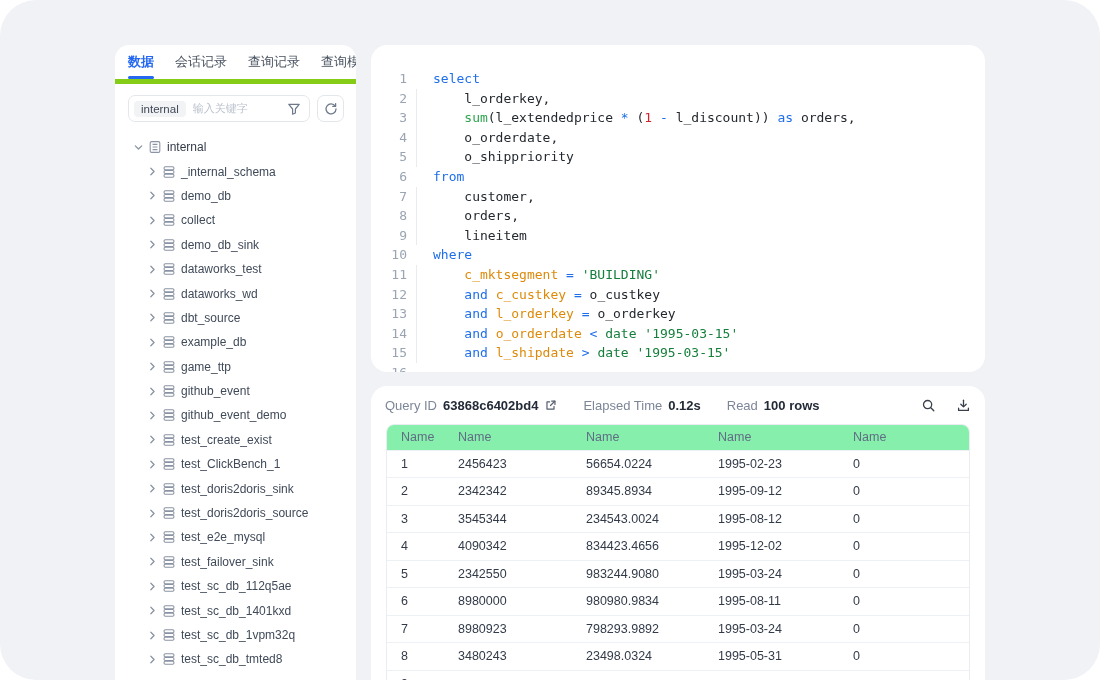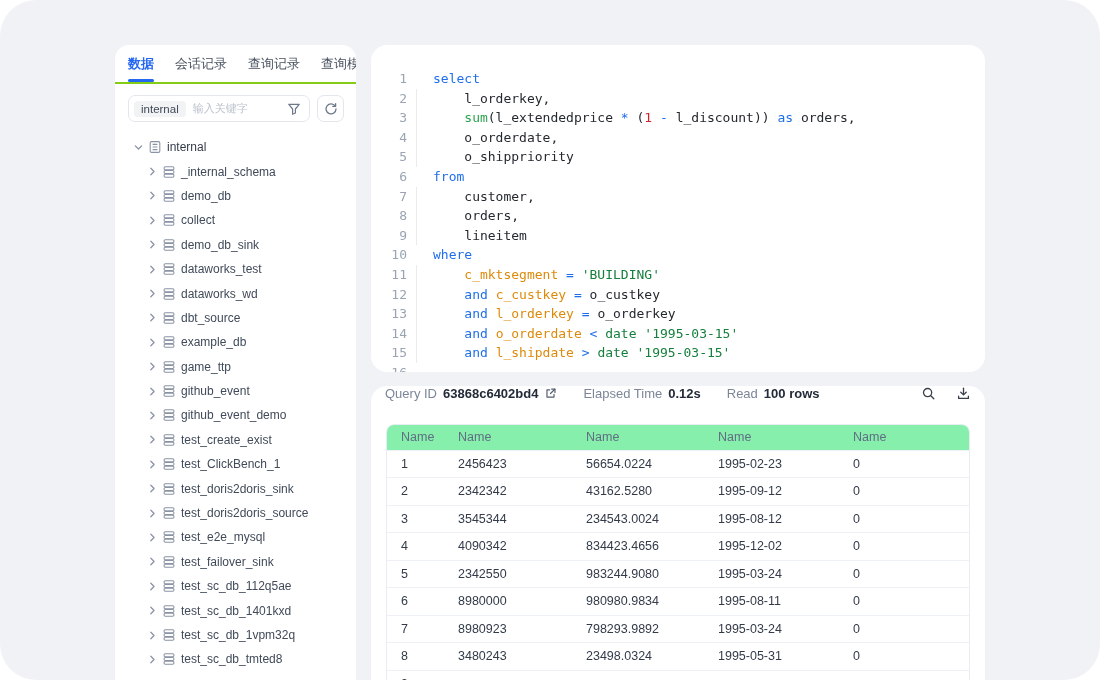--- a/index.html
+++ b/index.html
@@ -6,21 +6,21 @@
   html,body { background:#ffffff; }
   body { font-family:"Liberation Sans", sans-serif; }
   .app {
     position:relative; width:1100px; height:680px; overflow:hidden;
     background:#f0f2f6; border-radius:36px;
   }
   .panel { position:absolute; background:#ffffff; }
 
   
   .sidebar { left:115px; top:45px; width:241px; height:635px; border-radius:14px 14px 0 0; overflow:hidden; }
-  .tabs { display:flex; align-items:center; height:39px; padding:0 13px; gap:21px; border-bottom:2px solid #84cc16; }
+  .tabs { display:flex; align-items:center; height:39px; padding:0 13px; gap:21px; border-bottom:5px solid #84cc16; }
   .tab { position:relative; font-size:13px; color:#4a5361; height:100%; display:flex; align-items:center; cursor:pointer; white-space:nowrap; }
   .tab.active { color:#2468f2; font-weight:700; }
   .tab.active::after { content:""; position:absolute; left:0; right:0; bottom:0; height:3px; border-radius:2px; background:#2468f2; }
   .search-row { display:flex; align-items:center; padding:11px 12px 10px 13px; gap:7px; }
   .search-input { flex:1; display:flex; align-items:center; height:27px; border:1px solid #e3e6eb; border-radius:7px; padding:0 8px 0 5px; background:#fff; }
   .tag { background:#f1f3f5; color:#414958; font-size:11.5px; border-radius:4px; padding:2px 7px; margin-right:7px; }
   .placeholder { flex:1; font-size:11px; color:#bcc2cd; }
   .icon-btn { display:flex; align-items:center; justify-content:center; background:#fff; border:none; cursor:pointer; }
   .refresh-btn { width:27px; height:27px; border:1px solid #e3e6eb; border-radius:7px; }
   .tree { padding:3px 0 0 0; }
@@ -40,21 +40,21 @@
   .tk-kw { color:#1f6feb; }
   .tk-op { color:#1f6feb; }
   .tk-fn { color:#2da44e; }
   .tk-str { color:#157f3c; }
   .tk-num { color:#cf222e; }
   .tk-id { color:#dd8a0a; }
   .tk-t { color:#24292f; }
 
   
   .results { left:371px; top:386px; width:614px; height:294px; border-radius:16px 16px 0 0; overflow:hidden; }
-  .res-header { display:flex; align-items:flex-start; height:38px; padding:0 14px; font-size:13px; }
+  .res-header { display:flex; align-items:center; height:38px; padding:0 14px; font-size:13px; }
   .meta-label { color:#7c8698; margin-right:6px; }
   .meta-value { color:#232b38; font-weight:700; }
   .meta-group { display:flex; align-items:center; }
   .gap-lg { margin-left:26px; }
   .ext-ico { margin-left:6px; display:flex; cursor:pointer; }
   .res-actions { margin-left:auto; display:flex; align-items:center; gap:20px; }
   .table-wrap { margin:0 15px; border:1px solid #e9edf2; border-radius:8px 8px 0 0; overflow:hidden; }
   table { width:100%; border-collapse:collapse; table-layout:fixed; font-size:12.5px; }
   thead th { background:#86efac; color:#606e84; font-weight:400; text-align:left; height:25px; padding:0 0 0 14px; }
   tbody td { color:#333b49; height:27.5px; padding:0 0 0 14px; border-top:1px solid #edf0f4; }
@@ -547,21 +547,21 @@
             <tr>
               <td>1</td>
               <td>2456423</td>
               <td>56654.0224</td>
               <td>1995-02-23</td>
               <td>0</td>
             </tr>
             <tr>
               <td>2</td>
               <td>2342342</td>
-              <td>43162.5280</td>
+              <td>89345.8934</td>
               <td>1995-09-12</td>
               <td>0</td>
             </tr>
             <tr>
               <td>3</td>
               <td>3545344</td>
               <td>234543.0024</td>
               <td>1995-08-12</td>
               <td>0</td>
             </tr>

